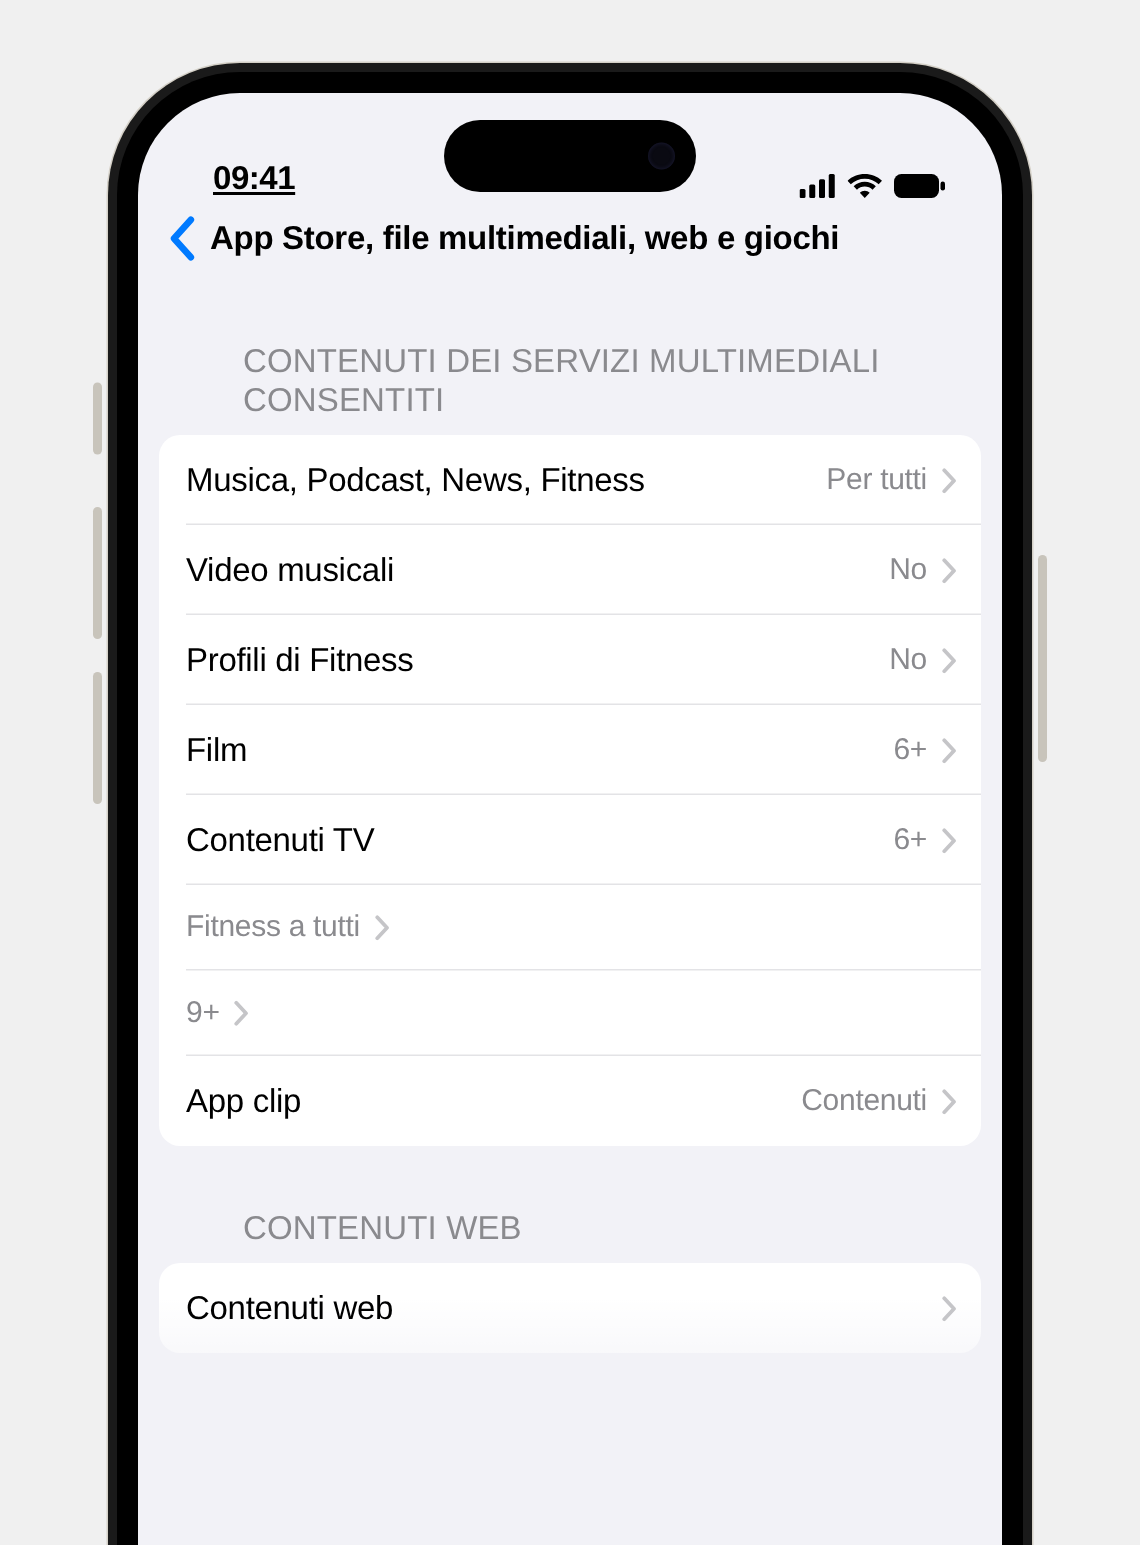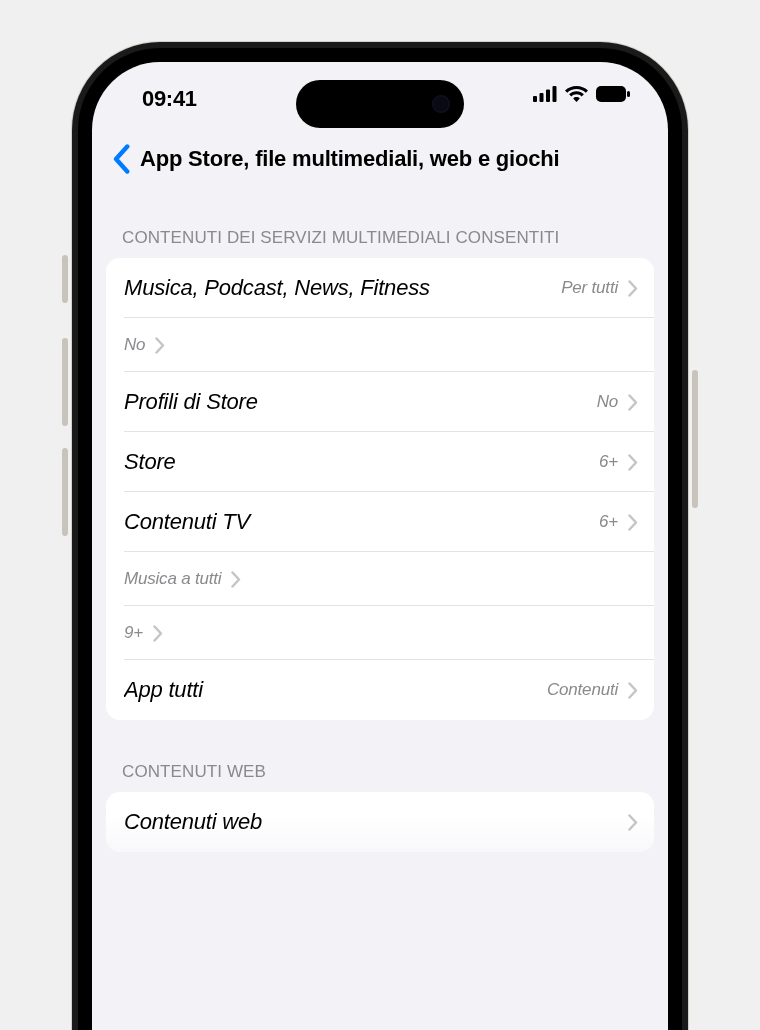--- a/index.html
+++ b/index.html
@@ -69,22 +69,23 @@
       width: 18px;
       height: 18px;
       background: #0a0a12;
       border-radius: 50%;
       box-shadow: inset 0 0 3px rgba(60,60,120,0.4);
     }
     .status-bar {
       height: 70px;
       display: flex;
       justify-content: space-between;
-      align-items: flex-start;
+      align-items: flex-end;
       padding: 24px 38px 0 50px;
+      text-decoration: underline;
     }
     .time {
       font-size: 22px;
       font-weight: 600;
       color: #000;
       letter-spacing: -0.3px;
     }
     .status-right {
       display: flex;
       align-items: center;
@@ -102,63 +103,63 @@
       flex-shrink: 0;
     }
     .nav-title {
       font-size: 22px;
       font-weight: 600;
       color: #000;
       letter-spacing: -0.2px;
       white-space: nowrap;
     }
     .section-header {
-      font-size: 17px;
+      font-size: 22px;
       color: #8a8a8e;
       padding: 38px 30px 10px 30px;
       letter-spacing: 0.1px;
+      margin-left: 40px;
     }
     .section-header.second {
       padding-top: 42px;
     }
     .list-group {
       margin: 0 14px;
       background: #fff;
       border-radius: 14px;
       overflow: hidden;
     }
     .list-group.fade {
       background: linear-gradient(to bottom, #ffffff 0%, #ffffff 40%, rgba(255,255,255,0.5) 100%);
     }
     .list-row {
       display: flex;
       align-items: center;
       padding: 17px 16px 17px 18px;
       position: relative;
-      font-style: italic;
     }
     .list-row:not(:last-child)::after {
       content: "";
       position: absolute;
       bottom: 0;
       left: 18px;
       right: 0;
       height: 1px;
       background: #e3e3e6;
     }
     .row-label {
       font-size: 22px;
       color: #000;
       flex: 1;
       white-space: nowrap;
       overflow: hidden;
       letter-spacing: -0.2px;
     }
     .row-value {
-      font-size: 17px;
+      font-size: 20px;
       color: #8a8a8e;
       margin-right: 10px;
       letter-spacing: -0.2px;
       white-space: nowrap;
     }
     .chevron-right {
       width: 10px;
       height: 17px;
       flex-shrink: 0;
     }
@@ -222,66 +223,67 @@
 
           <div class="list-row">
             <div class="row-label">Musica, Podcast, News, Fitness</div>
             <div class="row-value">Per tutti</div>
             <svg class="chevron-right" viewBox="0 0 10 17">
                 <path d="M1.5 1.5 L8 8.5 L1.5 15.5" stroke="#c5c5c8" stroke-width="2.5" fill="none" stroke-linecap="round" stroke-linejoin="round"></path>
               </svg>
           </div>
 
           <div class="list-row">
+            <div class="row-label">Video musicali</div>
             <div class="row-value">No</div>
             <svg class="chevron-right" viewBox="0 0 10 17">
                 <path d="M1.5 1.5 L8 8.5 L1.5 15.5" stroke="#c5c5c8" stroke-width="2.5" fill="none" stroke-linecap="round" stroke-linejoin="round"></path>
               </svg>
           </div>
 
           <div class="list-row">
-            <div class="row-label">Profili di Store</div>
+            <div class="row-label">Profili di Fitness</div>
             <div class="row-value">No</div>
             <svg class="chevron-right" viewBox="0 0 10 17">
                 <path d="M1.5 1.5 L8 8.5 L1.5 15.5" stroke="#c5c5c8" stroke-width="2.5" fill="none" stroke-linecap="round" stroke-linejoin="round"></path>
               </svg>
           </div>
 
           <div class="list-row">
-            <div class="row-label">Store</div>
+            <div class="row-label">Film</div>
             <div class="row-value">6+</div>
             <svg class="chevron-right" viewBox="0 0 10 17">
                 <path d="M1.5 1.5 L8 8.5 L1.5 15.5" stroke="#c5c5c8" stroke-width="2.5" fill="none" stroke-linecap="round" stroke-linejoin="round"></path>
               </svg>
           </div>
 
           <div class="list-row">
             <div class="row-label">Contenuti TV</div>
             <div class="row-value">6+</div>
             <svg class="chevron-right" viewBox="0 0 10 17">
                 <path d="M1.5 1.5 L8 8.5 L1.5 15.5" stroke="#c5c5c8" stroke-width="2.5" fill="none" stroke-linecap="round" stroke-linejoin="round"></path>
               </svg>
           </div>
 
           <div class="list-row">
-            <div class="row-value">Musica a tutti</div>
+            <div class="row-value">Fitness a tutti</div>
             <svg class="chevron-right" viewBox="0 0 10 17">
                 <path d="M1.5 1.5 L8 8.5 L1.5 15.5" stroke="#c5c5c8" stroke-width="2.5" fill="none" stroke-linecap="round" stroke-linejoin="round"></path>
               </svg>
           </div>
 
           <div class="list-row">
             <div class="row-value">9+</div>
             <svg class="chevron-right" viewBox="0 0 10 17">
                 <path d="M1.5 1.5 L8 8.5 L1.5 15.5" stroke="#c5c5c8" stroke-width="2.5" fill="none" stroke-linecap="round" stroke-linejoin="round"></path>
               </svg>
           </div>
 
           <div class="list-row">
-            <div class="row-label">App tutti</div>
+            <div class="row-label">App clip</div>
             <div class="row-value">Contenuti</div>
             <svg class="chevron-right" viewBox="0 0 10 17">
                 <path d="M1.5 1.5 L8 8.5 L1.5 15.5" stroke="#c5c5c8" stroke-width="2.5" fill="none" stroke-linecap="round" stroke-linejoin="round"></path>
               </svg>
           </div>
 
         </div>
 
         <div class="section-header second">CONTENUTI WEB</div>
         <div class="list-group fade">

